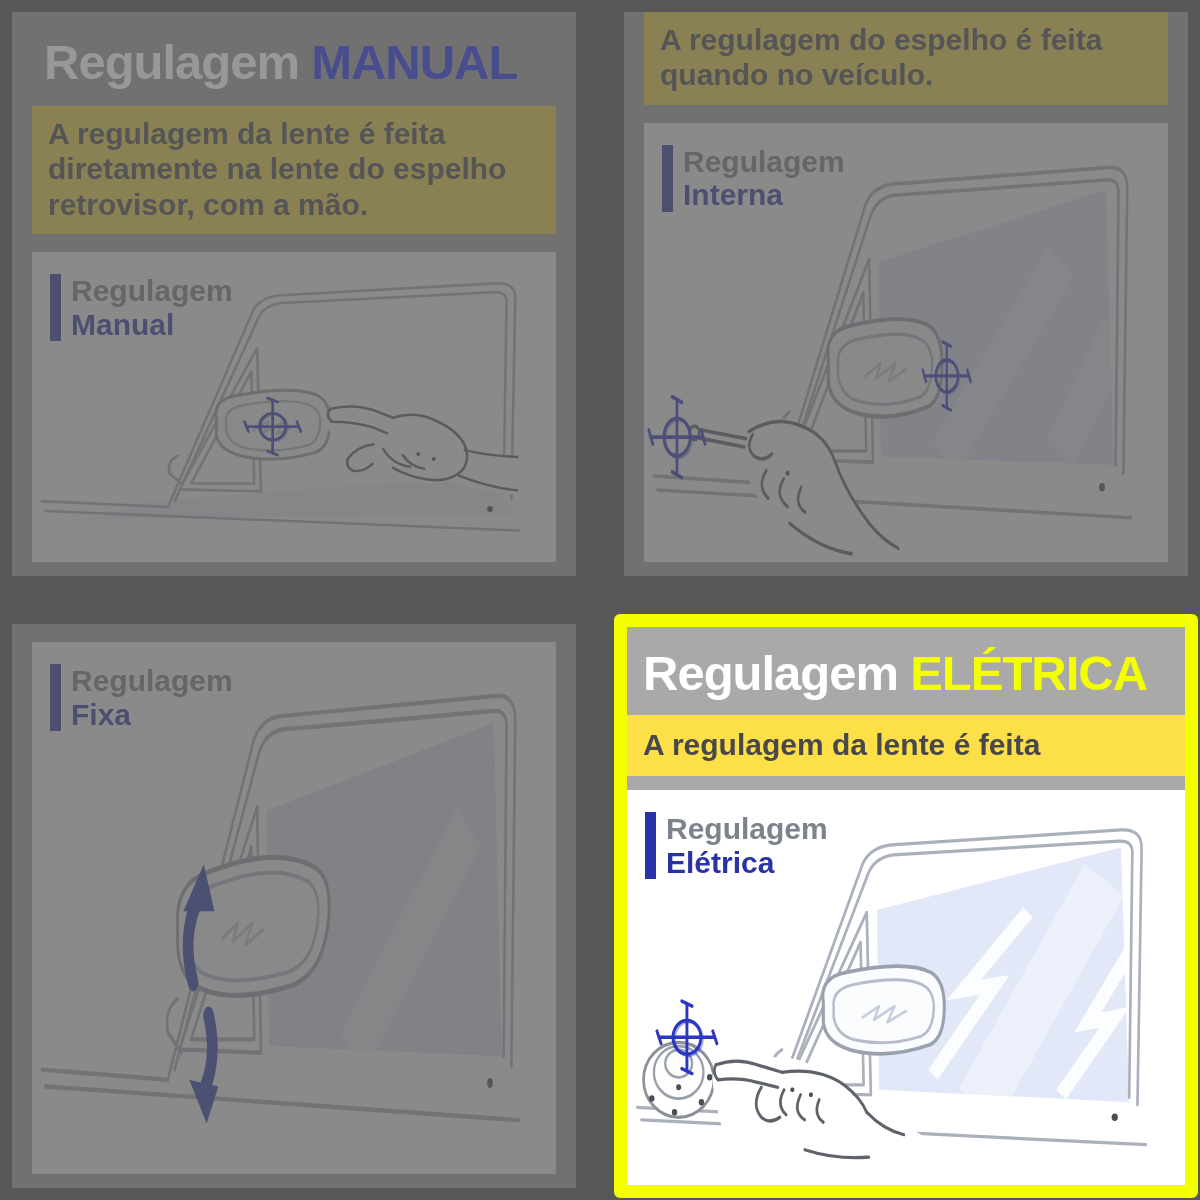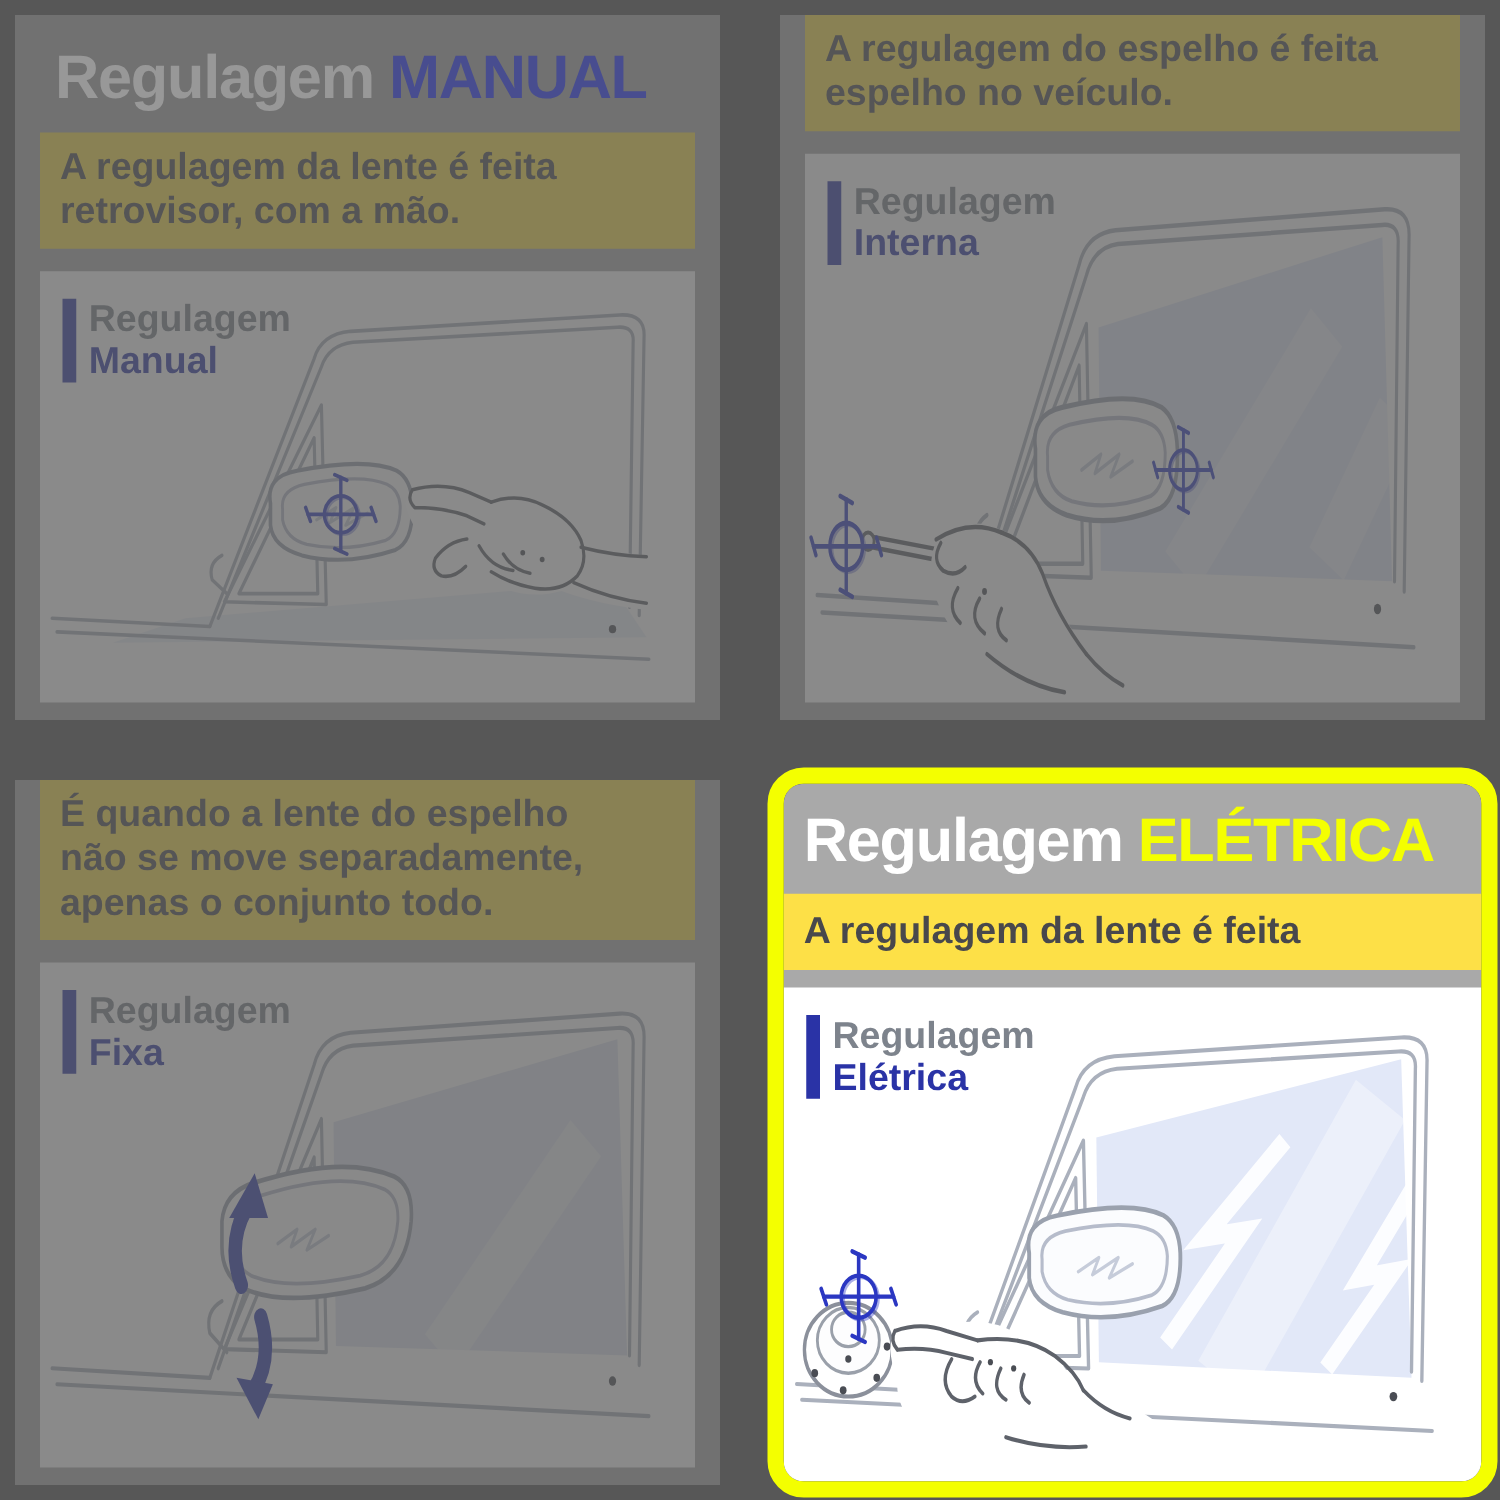--- a/index.html
+++ b/index.html
@@ -14,21 +14,21 @@
     grid-template-columns:1fr 1fr;grid-template-rows:1fr 1fr;
     column-gap:16px;row-gap:22px;gap:48px;
   }
   .cell{position:relative;min-width:0;min-height:0}
   .panel{
     width:100%;height:100%;box-sizing:border-box;
     display:flex;flex-direction:column;background:#717171;
   }
   .cell.active{
     margin:-10px;z-index:2;
-    border:13px solid #f4ff00;border-radius:29px;overflow:hidden;
+    border:13px solid #f4ff00;border-radius:6px;overflow:hidden;
   }
   .cell.active .panel{background:#a9a9a9}
 
   .panel-title{
     margin:0;padding:24px 12px 16px 32px;
     font-size:49px;font-weight:700;letter-spacing:-1px;white-space:nowrap;
     line-height:1.1;
   }
   .cell.active .panel-title{padding:20px 10px 14px 16px}
   .t-prefix{color:#989898}
@@ -93,20 +93,21 @@
   </defs>
 </svg>
 
 <main class="grid">
 
   <section class="cell dimmed">
     <div class="panel">
       <h2 class="panel-title"><span class="t-prefix">Regulagem</span><span class="t-type">MANUAL</span></h2>
       <div class="desc-box">
         <div class="desc-line">A regulagem da lente é feita</div>
+        <div class="desc-line">diretamente na lente do espelho</div>
         <div class="desc-line">retrovisor, com a mão.</div>
       </div>
       <div class="illus">
         <svg class="draw" viewBox="0 0 540 316" preserveAspectRatio="none">
           <path fill="#edf1f9" d="M120,254 L470,228 L500,268 L60,272 Z"></path>
           <path class="ln" d="M140,260 L226,64 Q232,46 256,44 L478,32 Q499,31 498,48 L494,252"></path>
           <path class="ln" d="M147,254 L232,70 Q238,54 258,52 L476,41 Q490,40 489,52 L486,246"></path>
           <path class="ln" d="M14,264 L502,284"></path>
           <path class="ln" d="M10,254 L140,260"></path>
           <path class="ln" d="M152,242 L232,98 L236,244 Z"></path>
@@ -133,21 +134,21 @@
           <div class="illab-type">Manual</div>
         </div>
       </div>
     </div>
   </section>
 
   <section class="cell dimmed">
     <div class="panel">
       <div class="desc-box">
         <div class="desc-line">A regulagem do espelho é feita</div>
-        <div class="desc-line">espelho no veículo.</div>
+        <div class="desc-line">quando no veículo.</div>
       </div>
       <div class="illus">
         <svg class="draw" viewBox="0 0 540 316" preserveAspectRatio="none">
           <path class="glass" d="M242,100 L476,48 L484,246 L244,240 Z"></path>
           <path class="wstreak" d="M310,240 L430,100"></path>
           <path class="wstreak" d="M430,236 L488,150"></path>
           <path class="ln" d="M140,260 L226,64 Q232,46 256,44 L478,32 Q499,31 498,48 L494,252"></path>
           <path class="ln" d="M147,254 L232,70 Q238,54 258,52 L476,41 Q490,40 489,52 L486,246"></path>
           <path class="ln" d="M14,264 L502,284"></path>
           <path class="ln" d="M10,254 L140,260"></path>
@@ -175,25 +176,20 @@
         <div class="illab">
           <div class="illab-prefix">Regulagem</div>
           <div class="illab-type">Interna</div>
         </div>
       </div>
     </div>
   </section>
 
   <section class="cell dimmed">
     <div class="panel">
-      <div class="desc-box">
-        <div class="desc-line">É quando a lente do espelho</div>
-        <div class="desc-line">não se move separadamente,</div>
-        <div class="desc-line">apenas o conjunto todo.</div>
-      </div>
       <div class="illus">
         <svg class="draw" viewBox="0 0 540 316" preserveAspectRatio="none">
           <path class="glass" d="M242,100 L476,48 L484,246 L244,240 Z" style="fill:#e0e5f1"></path>
           <path class="wstreak" d="M330,244 L450,110"></path>
           <path class="ln" d="M140,260 L226,64 Q232,46 256,44 L478,32 Q499,31 498,48 L494,252"></path>
           <path class="ln" d="M147,254 L232,70 Q238,54 258,52 L476,41 Q490,40 489,52 L486,246"></path>
           <path class="ln" d="M14,264 L502,284"></path>
           <path class="ln" d="M10,254 L140,260"></path>
           <path class="ln" d="M152,242 L232,98 L236,244 Z"></path>
           <path class="ln" d="M164,236 L226,122 L229,236 Z"></path>

